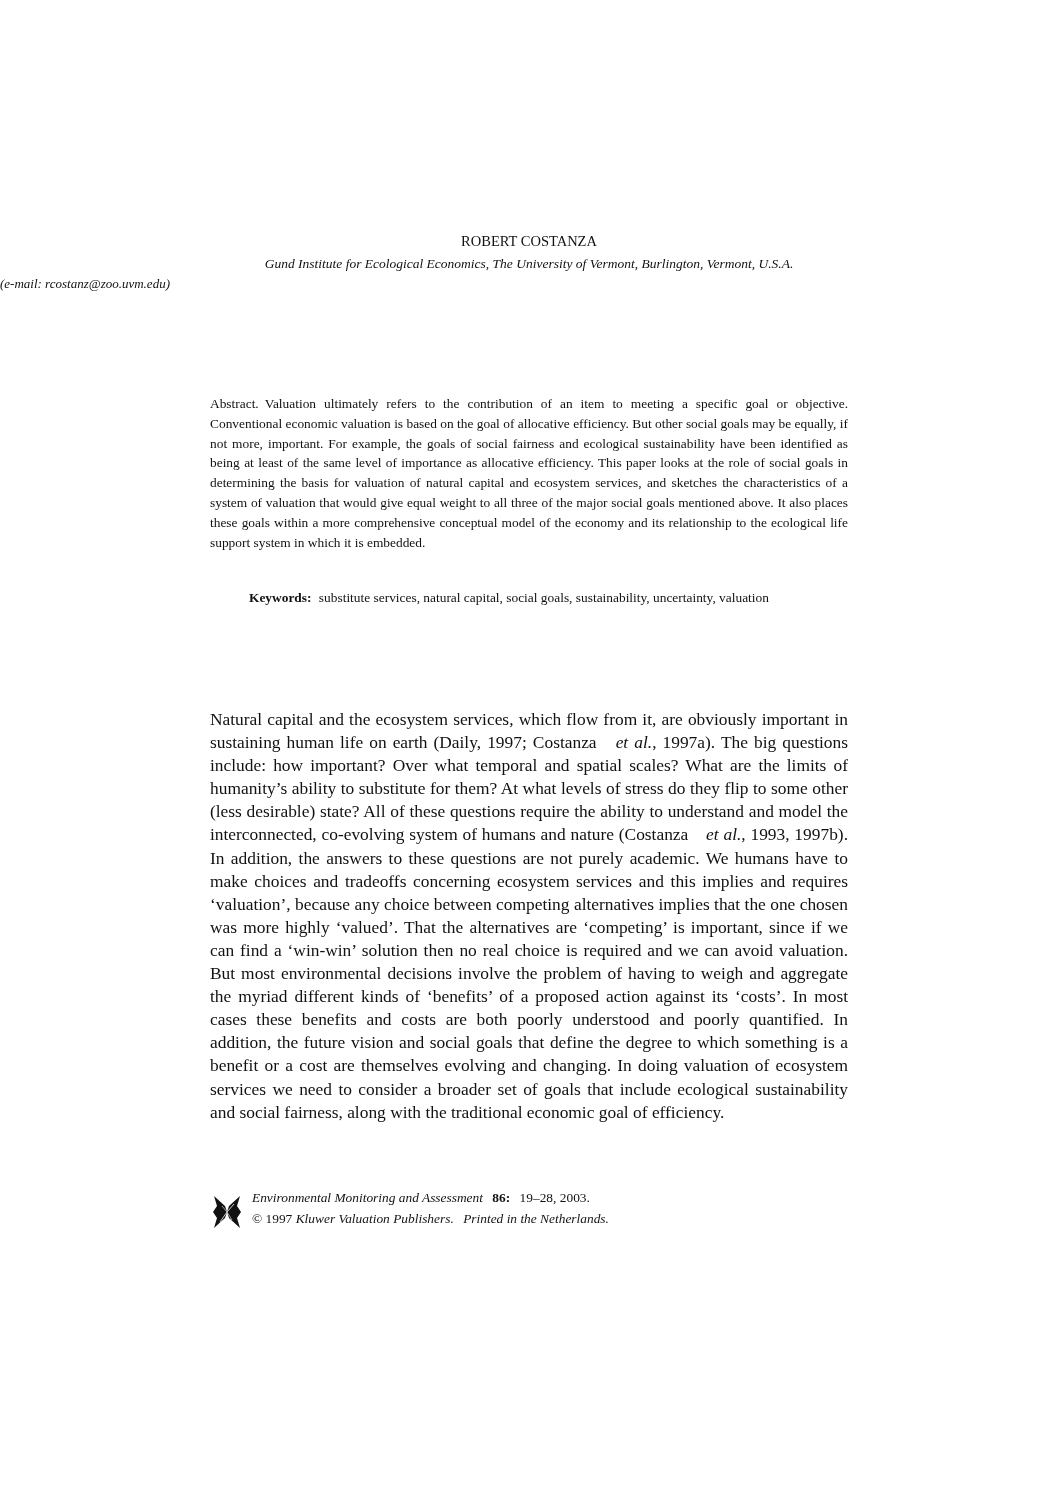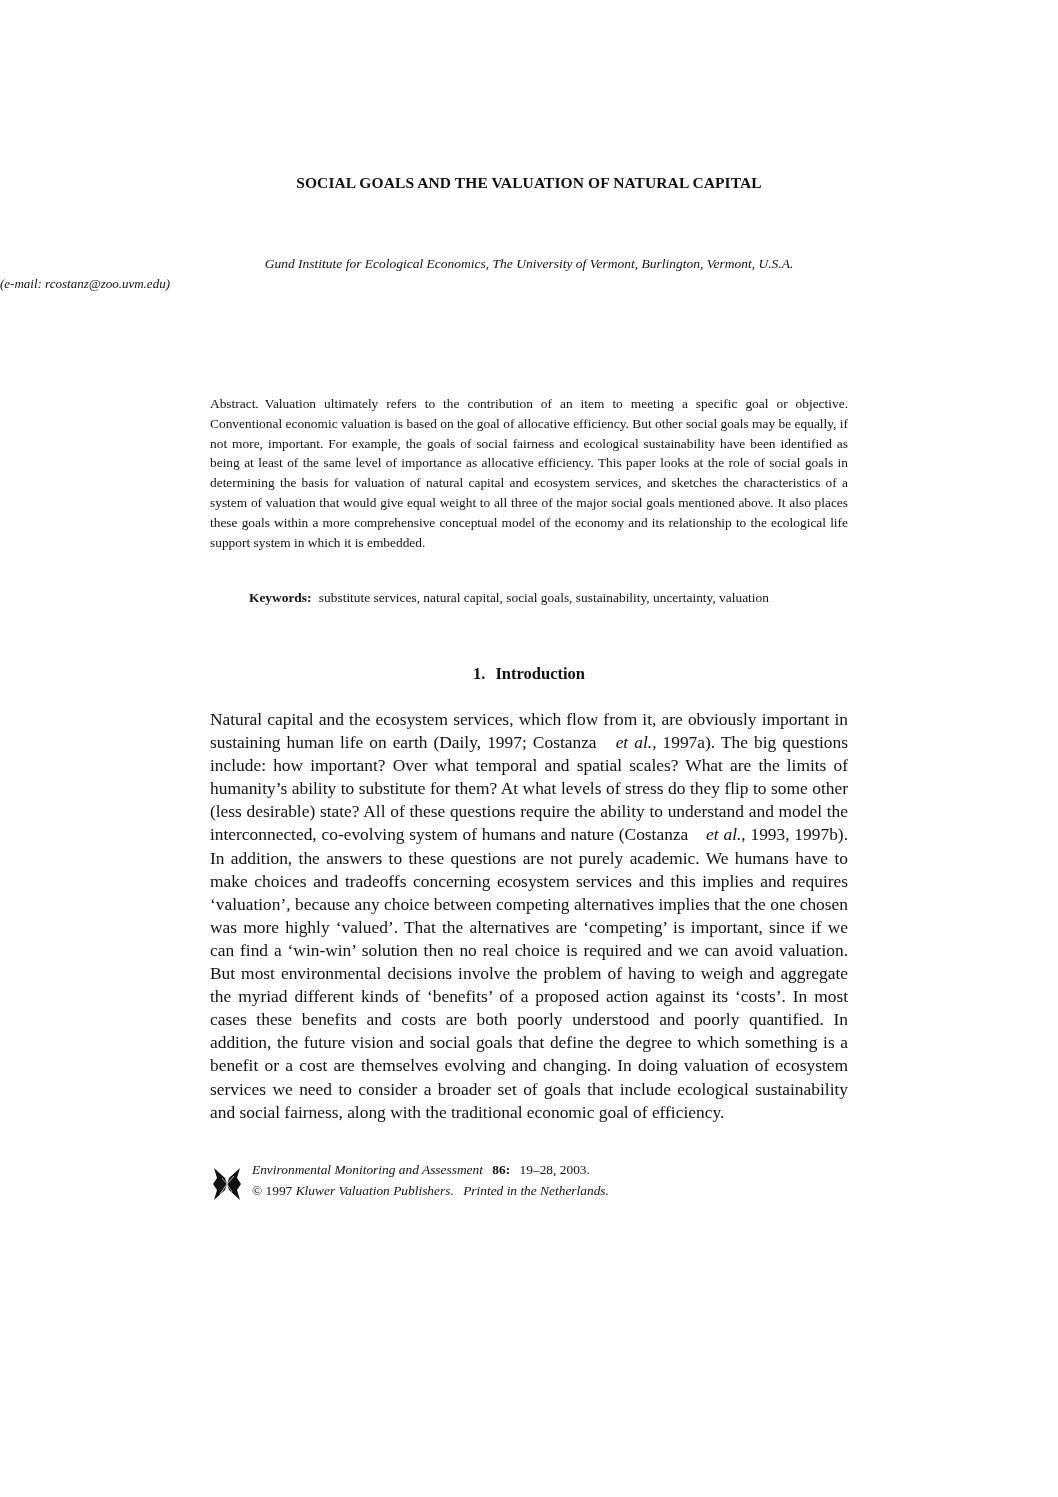--- a/index.html
+++ b/index.html
@@ -92,21 +92,21 @@
       left: 210px;
       width: 638px;
       font-size: 17.4px;
       line-height: 23.1px;
       text-align: justify;
       hyphens: manual;
     }
     .body-text i { font-style: italic; margin-left: 13px; }
     .footer {
       position: absolute;
-      top: 1162px;
+      top: 1190px;
       left: 210px;
       width: 640px;
       height: 44px;
       text-align: right;
     }
     .logo {
       position: absolute;
       left: 2px;
       top: 4px;
       width: 30px;
@@ -129,39 +129,36 @@
       white-space: nowrap;
     }
     .footer-line2 .pub { font-style: italic; }
     .footer-line2 .printed { font-style: italic; margin-left: 6px; margin-top: 17px; }
   </style>
 </head>
 <body>
 
 <div class="page">
 
-  <div class="title">SOCIAL GOALS AND THE VALUATION OF NATURAL CAPITAL</div>
 
+  <div class="author">ROBERT COSTANZA</div>
 
   <div class="affiliation">Gund Institute for Ecological Economics, The University of Vermont, Burlington, Vermont, U.S.A.</div>
 
   <div class="email">(e-mail: rcostanz@zoo.uvm.edu)</div>
 
   <div class="abstract">
     <span class="label">Abstract.</span><span>Valuation ultimately refers to the contribution of an item to meeting a specific goal or objective. Conventional economic valuation is based on the goal of allocative efficiency. But other social goals may be equally, if not more, important. For example, the goals of social fairness and ecological sustainability have been identified as being at least of the same level of importance as allocative efficiency. This paper looks at the role of social goals in determining the basis for valuation of natural capital and ecosystem services, and sketches the characteristics of a system of valuation that would give equal weight to all three of the major social goals mentioned above. It also places these goals within a more comprehensive conceptual model of the economy and its relationship to the ecological life support system in which it is embedded.</span>
   </div>
 
   <div class="keywords">
     <span class="label">Keywords:</span>
     <span>substitute services, natural capital, social goals, sustainability, uncertainty, valuation</span>
   </div>
 
-  <div class="section-heading">
-    <span class="num">1.</span><span>Introduction</span>
-  </div>
 
   <div class="body-text"><span>Natural capital and the ecosystem services, which flow from it, are obviously important in sustaining human life on earth (Daily, 1997; Costanza </span><i>et al.</i><span>, 1997a). The big questions include: how important? Over what temporal and spatial scales? What are the limits of humanity’s ability to substitute for them? At what levels of stress do they flip to some other (less desirable) state? All of these questions require the ability to understand and model the interconnected, co-evolving system of humans and nature (Costanza </span><i>et al.</i><span>, 1993, 1997b). In addition, the answers to these questions are not purely academic. We humans have to make choices and tradeoffs concerning ecosystem services and this implies and requires ‘valuation’, because any choice between competing alternatives implies that the one chosen was more highly ‘valued’. That the alternatives are ‘competing’ is important, since if we can find a ‘win-win’ solution then no real choice is required and we can avoid valuation. But most environmental decisions involve the problem of having to weigh and aggregate the myriad different kinds of ‘benefits’ of a proposed action against its ‘costs’. In most cases these benefits and costs are both poorly understood and poorly quantified. In addition, the future vision and social goals that define the degree to which something is a benefit or a cost are themselves evolving and changing. In doing valuation of ecosystem services we need to consider a broader set of goals that include ecological sustainability and social fairness, along with the traditional economic goal of efficiency.</span></div>
 
   <div class="footer">
     <svg class="logo" viewBox="0 0 30 36" xmlns="http://www.w3.org/2000/svg">
       <path d="M2 2 L13 12 L15 18 L13 24 L2 34 L5 24 L1 18 L5 12 Z" fill="#111"></path>
       <path d="M28 2 L17 12 L15 18 L17 24 L28 34 L25 24 L29 18 L25 12 Z" fill="#111"></path>
       <path d="M8 28 L15 18 L22 10" stroke="#fff" stroke-width="0.8" fill="none"></path>
       <path d="M10 12 L15 18 L20 26" stroke="#fff" stroke-width="0.6" fill="none"></path>
     </svg>

